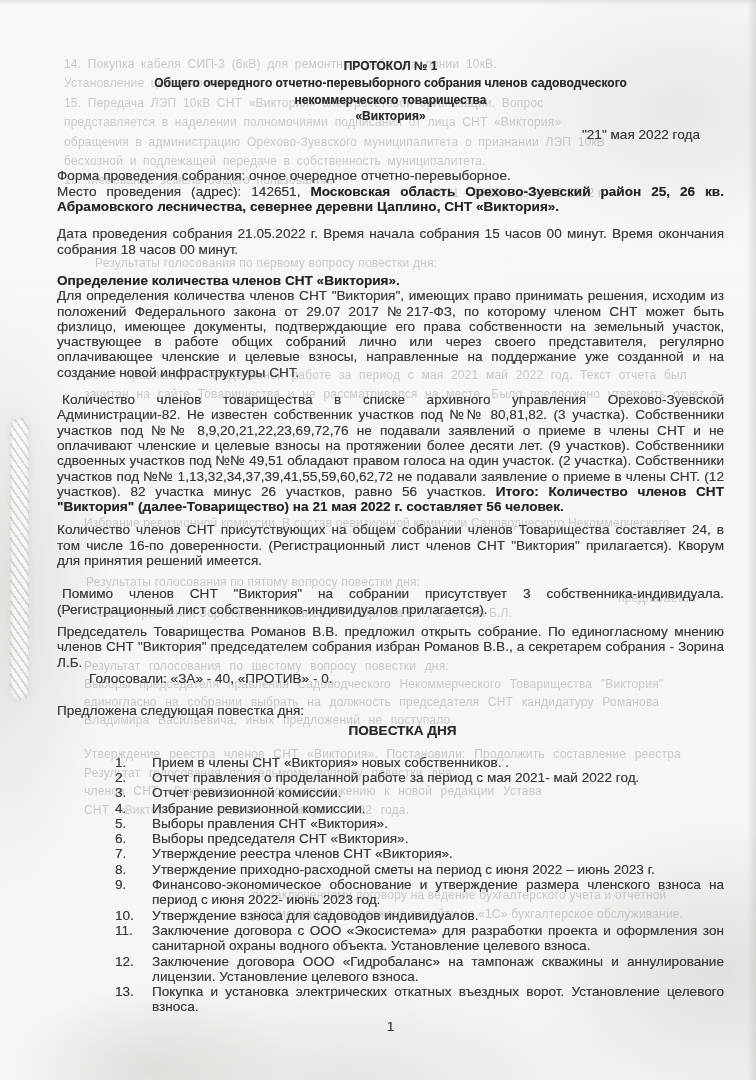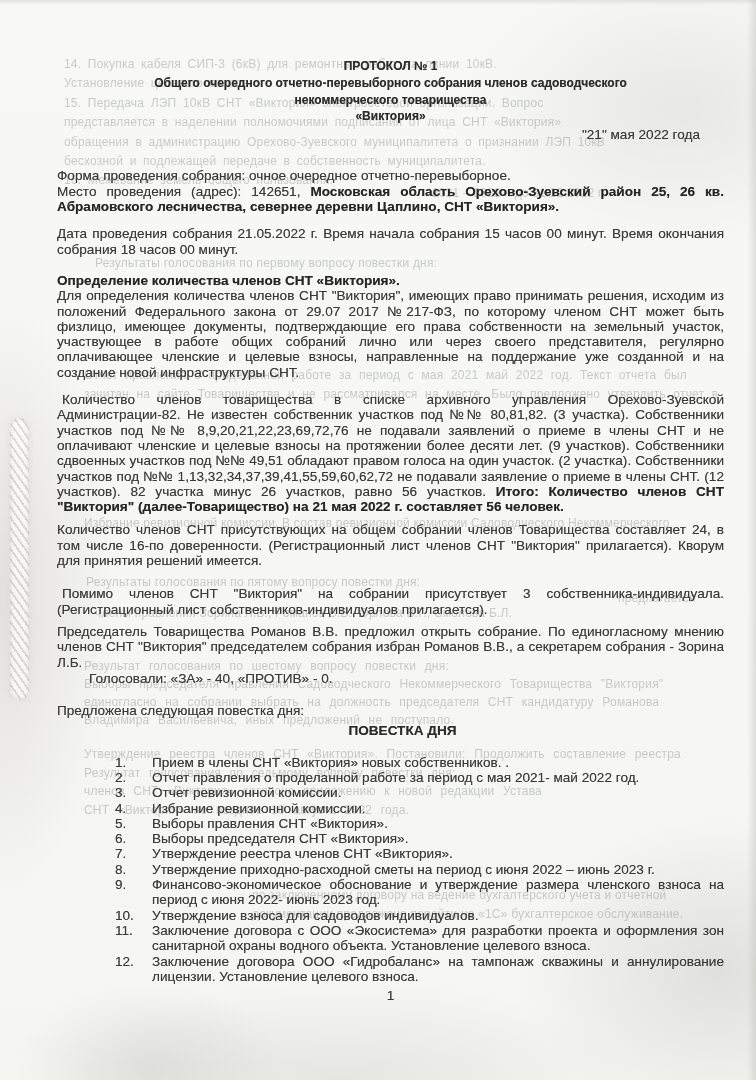--- a/index.html
+++ b/index.html
@@ -166,18 +166,19 @@
       <li><span class="num">3.</span><span class="txt">Отчет ревизионной комиссии.</span></li>
       <li><span class="num">4.</span><span class="txt">Избрание ревизионной комиссии.</span></li>
       <li><span class="num">5.</span><span class="txt">Выборы правления СНТ «Виктория».</span></li>
       <li><span class="num">6.</span><span class="txt">Выборы председателя СНТ «Виктория».</span></li>
       <li><span class="num">7.</span><span class="txt">Утверждение реестра членов СНТ «Виктория».</span></li>
       <li><span class="num">8.</span><span class="txt">Утверждение приходно-расходной сметы на период с июня 2022 – июнь 2023 г.</span></li>
       <li><span class="num">9.</span><span class="txt">Финансово-экономическое обоснование и утверждение размера членского взноса на период с июня 2022- июнь 2023 год.</span></li>
       <li><span class="num">10.</span><span class="txt">Утверждение взноса для садоводов индивидуалов.</span></li>
       <li><span class="num">11.</span><span class="txt">Заключение договора с ООО «Экосистема» для разработки проекта и оформления зон санитарной охраны водного объекта. Установление целевого взноса.</span></li>
       <li><span class="num">12.</span><span class="txt">Заключение договора ООО «Гидробаланс» на тампонаж скважины и аннулирование лицензии. Установление целевого взноса.</span></li>
+      <li><span class="num">13.</span><span class="txt">Покупка и установка электрических откатных въездных ворот. Установление целевого взноса.</span></li>
     </ol>
 
     <div class="pageno">1</div>
 
   </div>
 </div>
 
 </body></html>

